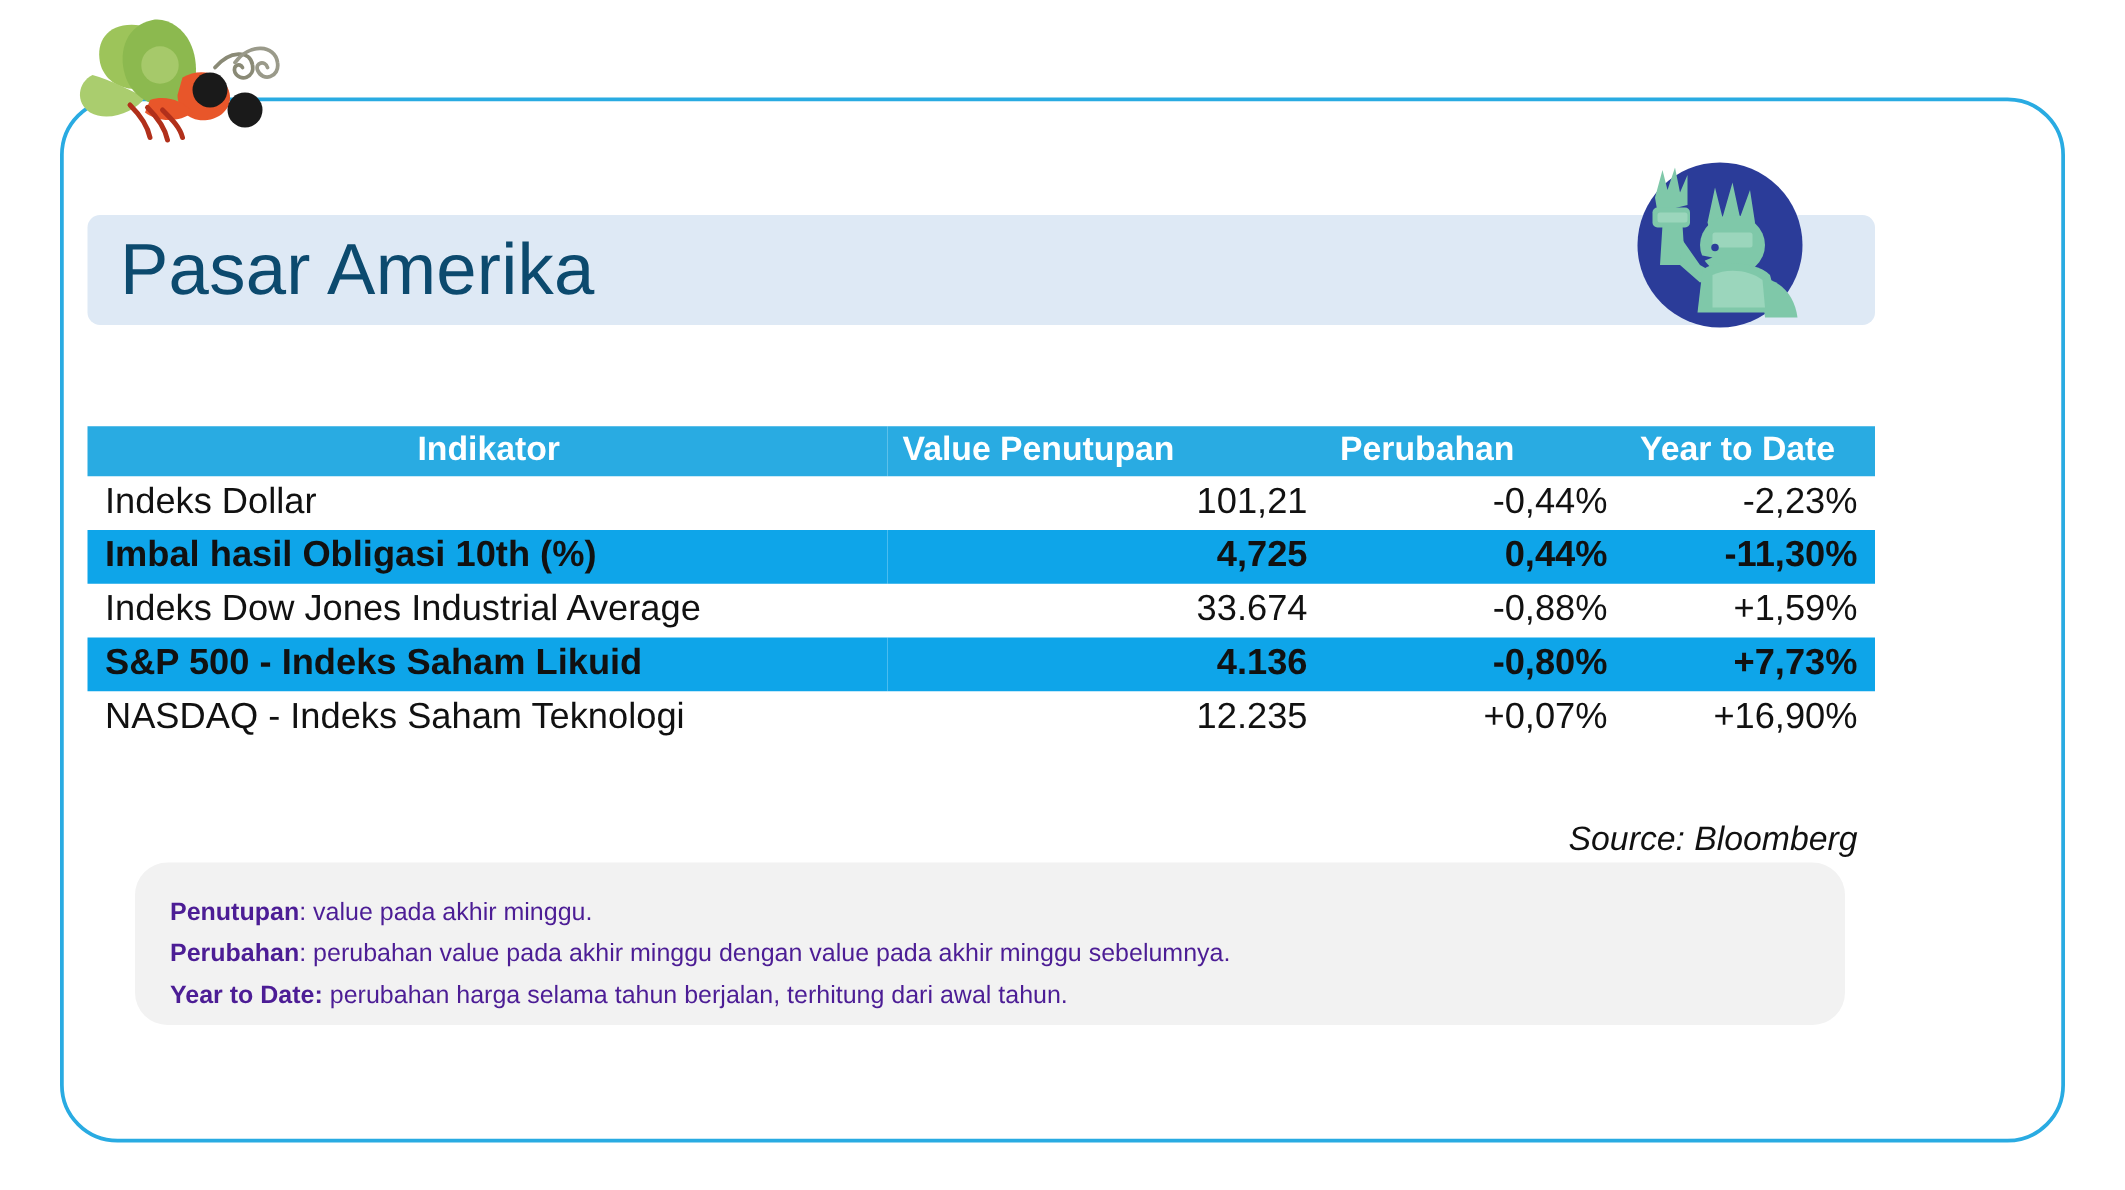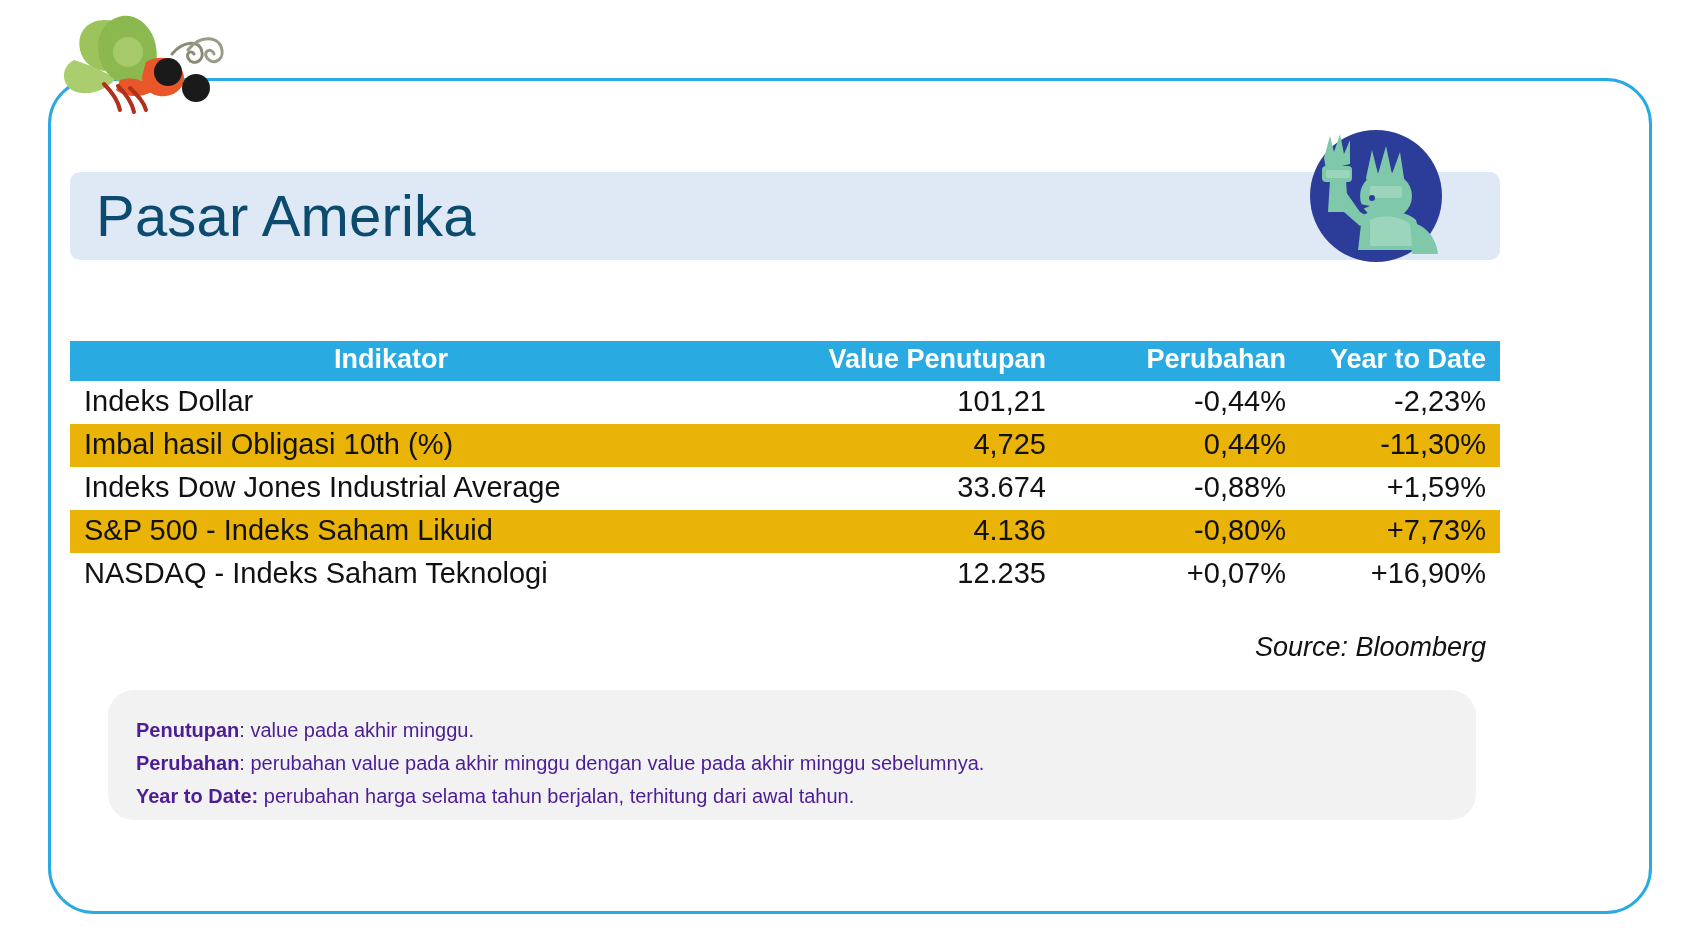--- a/index.html
+++ b/index.html
@@ -91,40 +91,40 @@
     background: #29ABE2;
     color: #ffffff;
     font-size: 27px;
     font-weight: 700;
     height: 40px;
     padding: 0 12px 3px 12px;
     vertical-align: middle;
     white-space: nowrap;
   }
   .tbl thead th.left  { text-align: center;  padding-left: 14px; }
-  .tbl thead th.right { text-align: right; padding-right: 14px; }
+  .tbl thead th.right { text-align: left; padding-right: 14px; }
 
   .tbl tbody td {
     font-size: 29px;
     color: #111111;
     height: 43px;
     padding: 0 14px 2px 14px;
     vertical-align: middle;
     white-space: nowrap;
   }
   .tbl tbody td.left  { text-align: left; }
   .tbl tbody td.right { text-align: right; }
-  .tbl tbody tr.alt td { background: #eab308; }
+  .tbl tbody tr.alt td { background: #0ea5e9; font-weight: bold; }
   .neg { color: #FF0000; }
 
   
   .source {
     position: absolute;
     left: 70px;
-    top: 632px;
+    top: 656px;
     width: 1416px;
     text-align: right;
     font-size: 27px;
     font-style: italic;
     color: #111111;
   }
 
   
   .notes {
     position: absolute;

